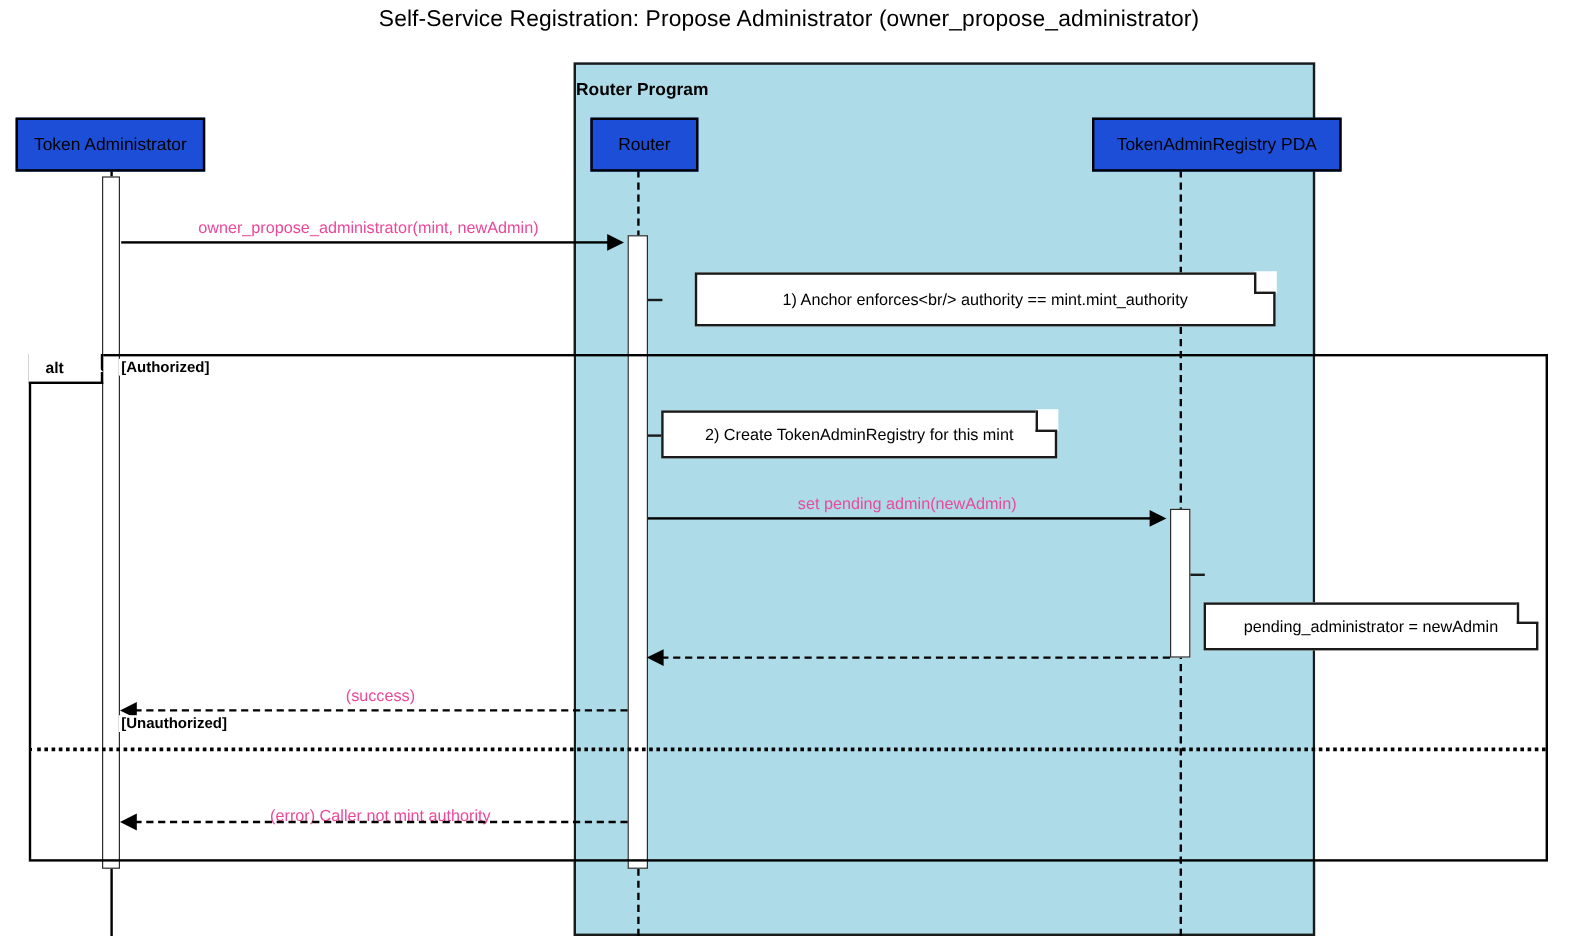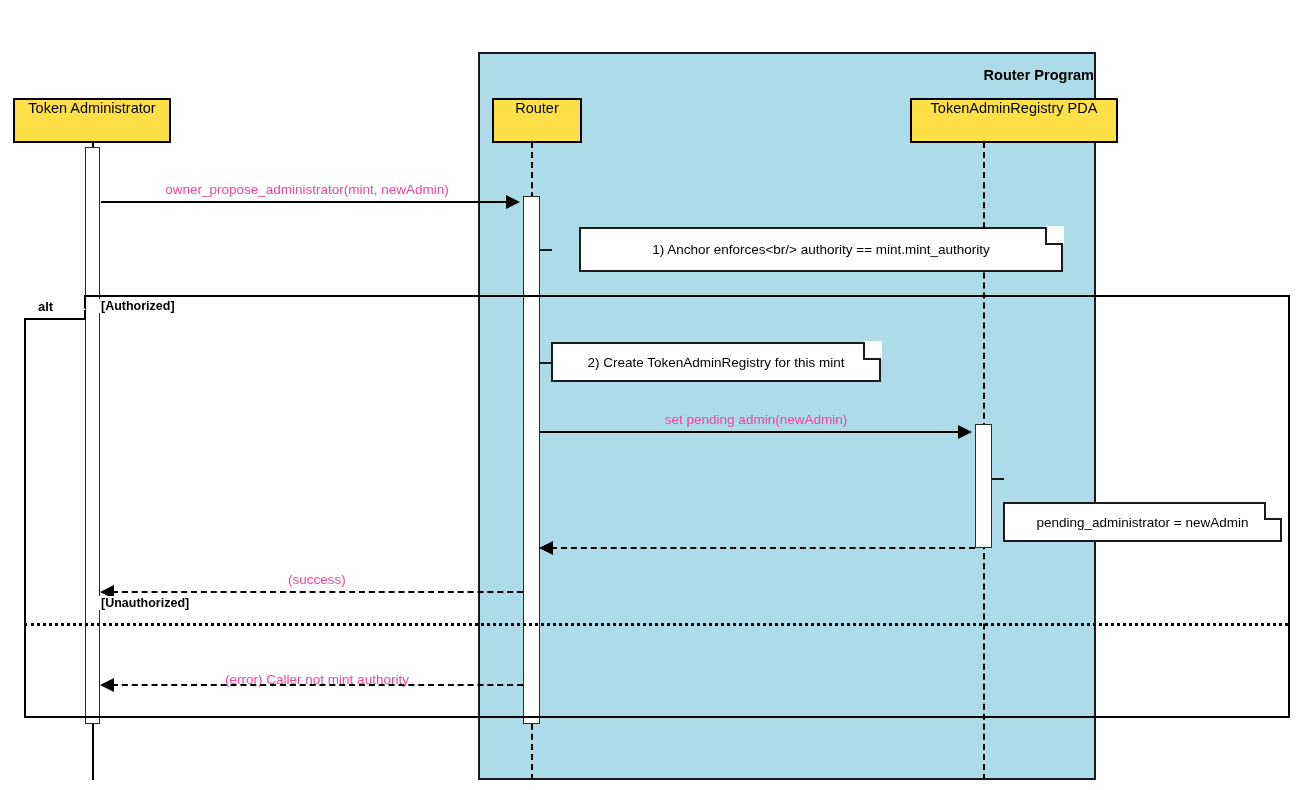--- a/index.html
+++ b/index.html
@@ -34,35 +34,35 @@
   
   .group-band {
     position: absolute;
     background: #addce8;
     border: 2px solid #1a1a1a;
     box-sizing: border-box;
   }
   .group-band-label {
     position: absolute;
     width: 100%;
-    text-align: right;
+    text-align: left;
     top: 13px;
     font-size: 14.5px;
     font-weight: bold;
     color: #000;
   }
 
   
   .participant {
     position: absolute;
     box-sizing: border-box;
-    background: #fde047;
+    background: #1d4ed8;
     border: 2.5px solid #000000;
     display: flex;
-    align-items: flex-start;
+    align-items: center;
     justify-content: center;
     font-size: 14.5px;
     color: #000;
     white-space: nowrap;
   }
 
   
   .lifeline {
     position: absolute;
     width: 0;
@@ -200,20 +200,21 @@
   .mask-white {
     position: absolute;
     background: #ffffff;
   }
 </style>
 </head>
 <body>
 
 <div id="canvas">
 
+  <div class="diagram-title">Self-Service Registration: Propose Administrator (owner_propose_administrator)</div>
 
   <div class="group-band" style="left:478px; top:52px; width:618px; height:728px;">
     <div class="group-band-label">Router Program</div>
   </div>
 
   <div class="lifeline solid" style="left:92px; top:142px; height:638px;"></div>
 
   <div class="lifeline" style="left:531px; top:142px; height:638px;"></div>
 
   <div class="lifeline" style="left:983px; top:142px; height:638px;"></div>

